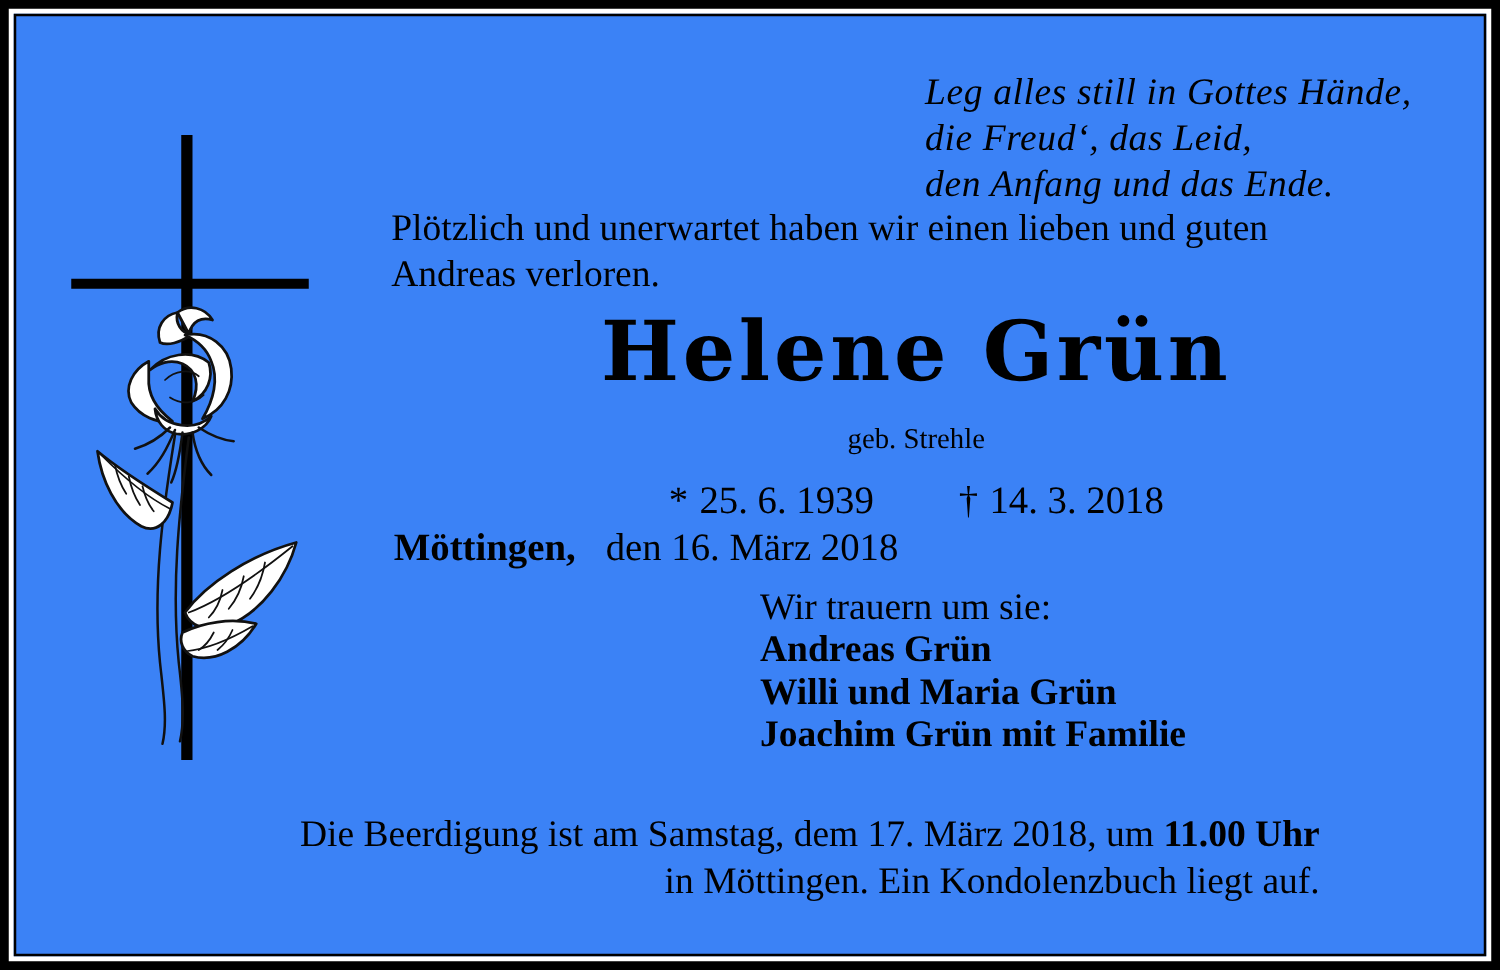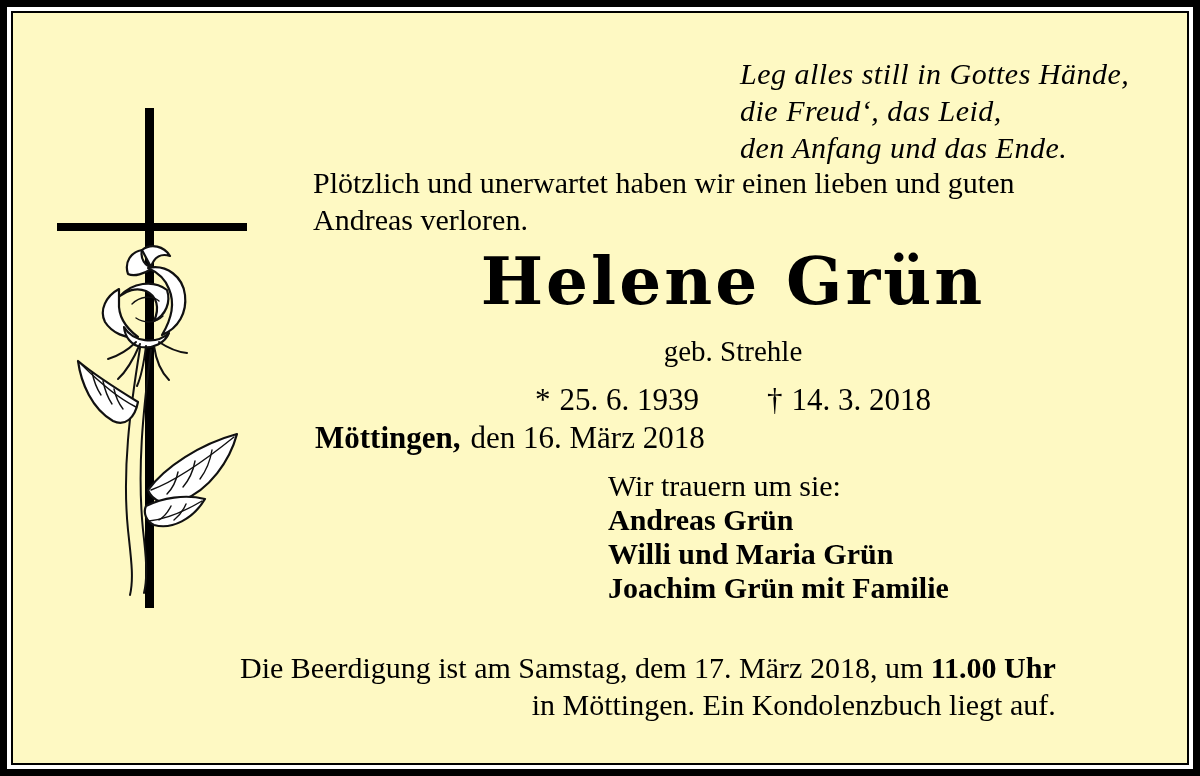--- a/index.html
+++ b/index.html
@@ -11,21 +11,21 @@
     border:7px solid #000;
     background:#fff;
   }
   .frame {
     box-sizing:border-box;
     margin:4px;
     border:2px solid #000;
     width:calc(100% - 8px);
     height:calc(100% - 8px);
     position:relative;
-    background:#fef9c3;
+    background:#3b82f6;
     overflow:hidden;
   }
 
   .illustration { position:absolute; left:27px; top:77px; }
 
   .quote {
     position:absolute; left:727px; top:42px;
     font-style:italic; font-size:30px; line-height:37px;
     letter-spacing:0.5px; white-space:nowrap;
   }
@@ -37,32 +37,32 @@
 
   .center-col {
     position:absolute; left:293px; top:230px; width:854px;
     text-align:center;
   }
   .deceased-name {
     font-family:"DejaVu Serif", serif;
     font-weight:bold; font-size:66px; line-height:76px;
     letter-spacing:3px;
   }
-  .maiden { margin-top:16px; font-size:29px; line-height:32px;font-family:Liberation Serif, serif; }
+  .maiden { margin-top:16px; font-size:23px; line-height:32px;font-family:Liberation Serif, serif; }
   .dates {
     margin-top:16px; font-size:31px; line-height:34px;
     display:flex; justify-content:center; gap:68px;
   }
   .dates .sym { margin-right:9px; }
 
   .place-line {
     position:absolute; left:302px; top:408px;
     font-size:31px; line-height:34px; white-space:nowrap;
   }
-  .place-line .place { font-weight:bold; margin-right:10px; }
+  .place-line .place { font-weight:bold; margin-right:24px; }
 
   .mourners {
     position:absolute; left:595px; top:456px;
     font-size:30px; line-height:34px; white-space:nowrap;
   }
   .mourners .names { font-weight:bold; }
 
   .funeral {
     position:absolute; left:227px; top:636px;
     font-size:30px; line-height:37px; white-space:nowrap;text-align:right;

